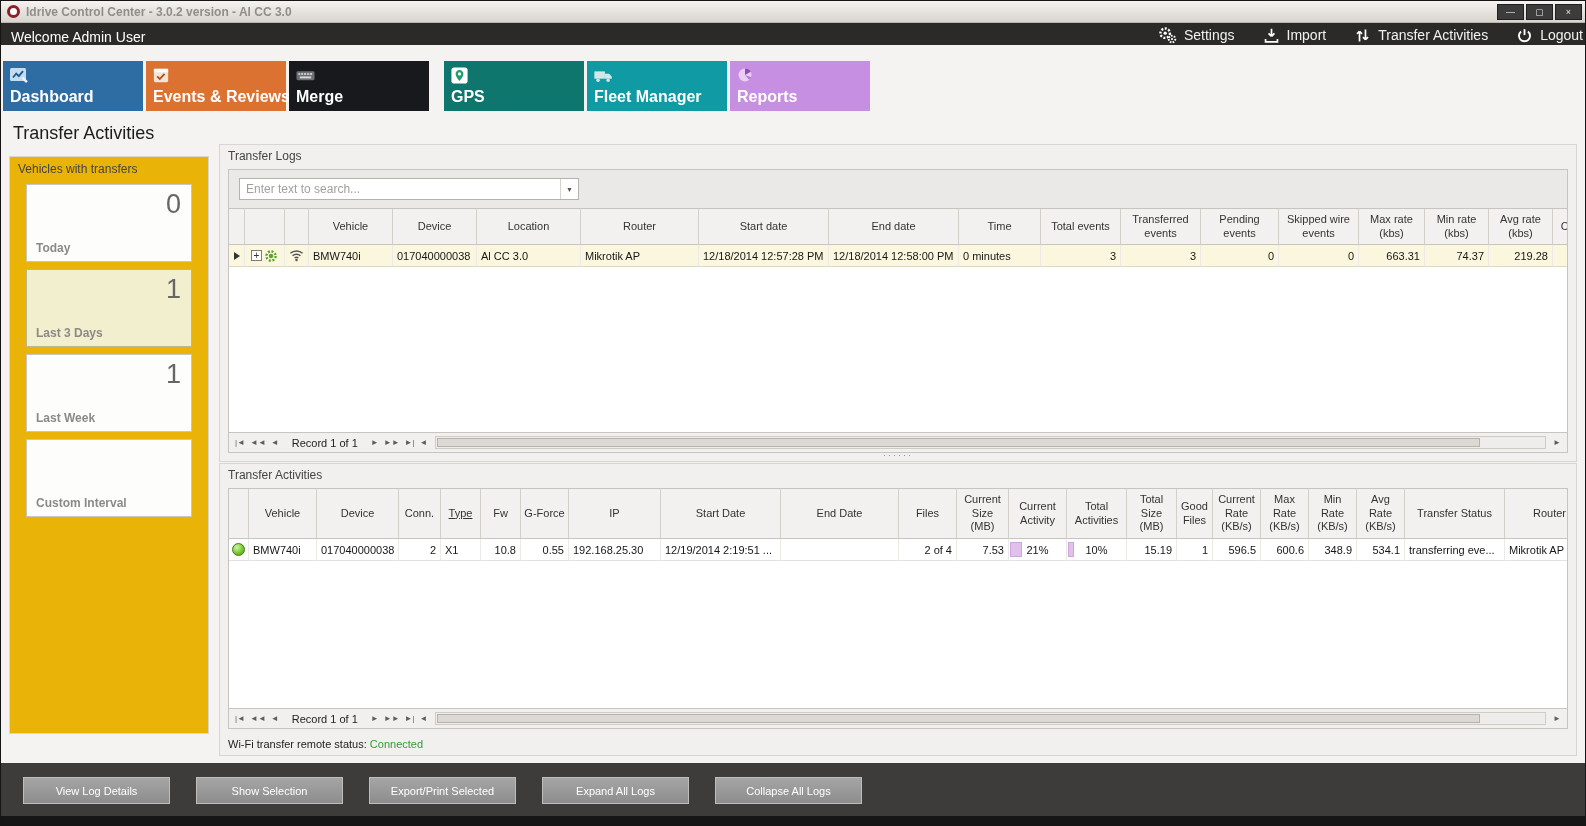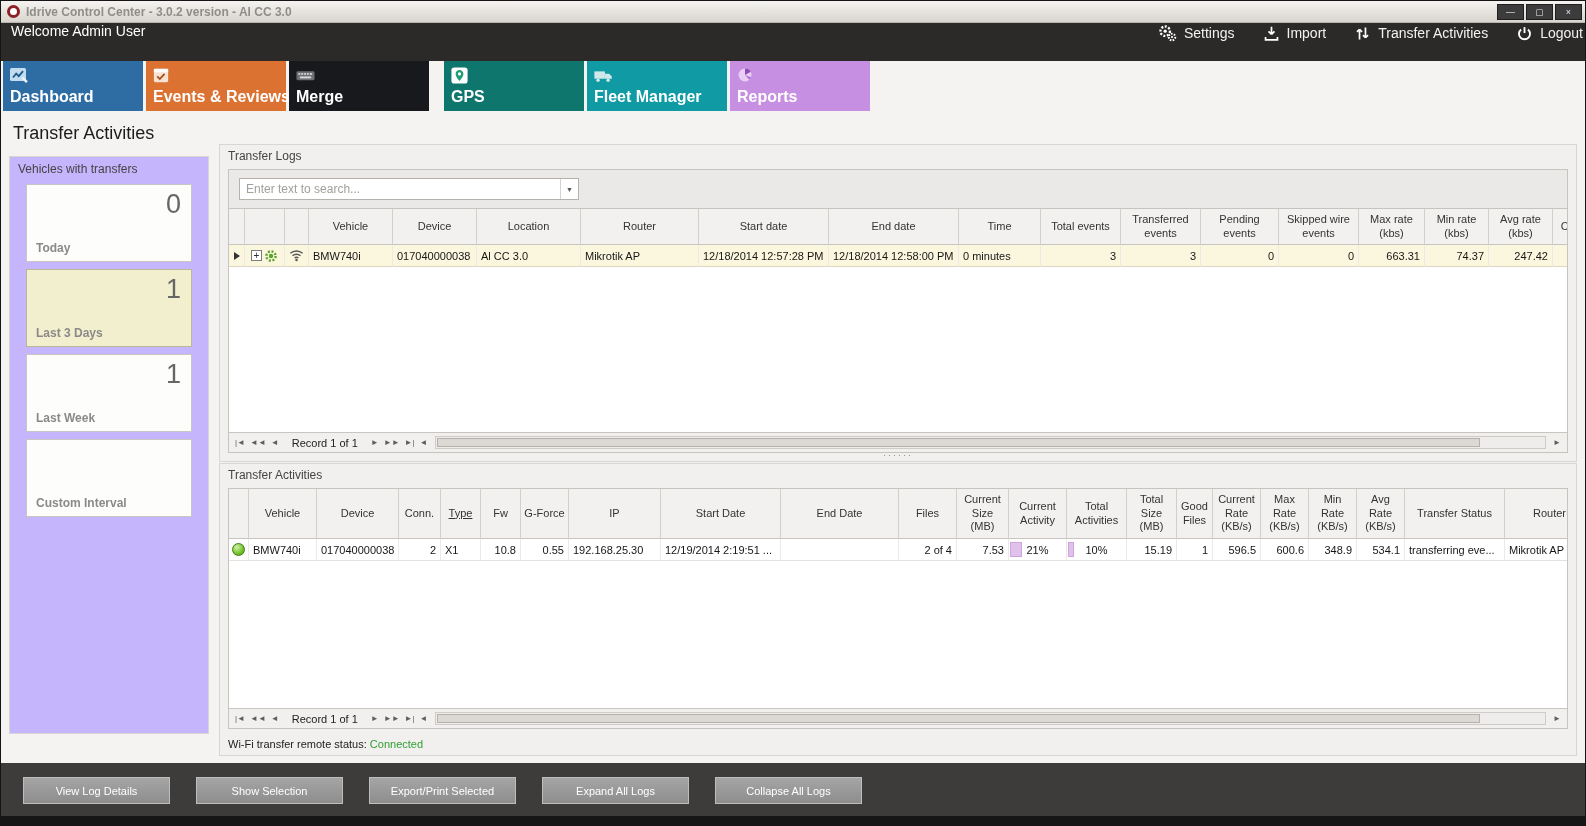--- a/index.html
+++ b/index.html
@@ -8,36 +8,36 @@
   .window{position:relative;width:1586px;height:826px;background:#f4f3f1;border:1px solid #151515;overflow:hidden}
 
   
   .titlebar{position:absolute;top:0;left:0;right:0;height:22px;background:linear-gradient(#f5f3f0,#d8d4ce);display:flex;align-items:center;padding:0 3px;border-bottom:1px solid #b9b5af}
   .title-logo{width:13px;height:13px;border-radius:50%;border:3px solid #8d2026;margin:0 6px 0 3px;background:#fff}
   .title-text{font-size:12px;font-weight:bold;color:#8f8d89;white-space:nowrap}
   .win-controls{margin-left:auto;display:flex;gap:2px}
   .win-btn{width:27px;height:16px;background:#3c3c3c;color:#e8e8e8;font-size:9px;display:flex;align-items:center;justify-content:center;border:1px solid #1f1f1f;cursor:default}
 
   
-  .topbar{position:absolute;top:22px;left:0;right:0;height:38px;background:#2b2a28;display:flex;align-items:flex-start;color:#fff}
+  .topbar{position:absolute;top:22px;left:0;right:0;height:22px;background:#2b2a28;display:flex;align-items:flex-end;color:#fff}
   .welcome{font-size:14px;margin-left:10px;white-space:nowrap}
   .top-actions{margin-left:auto;display:flex;align-items:center;gap:28px;margin-right:2px}
   .top-action{display:flex;align-items:center;gap:7px;font-size:14px;color:#f2f2f2;cursor:pointer;white-space:nowrap}
   .top-action .ic{display:flex;align-items:center}
 
   
   .tiles{position:absolute;top:60px;left:2px;display:flex;gap:3px}
   .tile{width:140px;height:50px;position:relative;color:#fff;cursor:pointer}
   .tile-icon{position:absolute;top:5px;left:6px;line-height:0}
   .tile-label{position:absolute;bottom:5px;left:7px;font-size:16px;font-weight:bold;white-space:nowrap}
 
   .page-title{position:absolute;top:122px;left:12px;font-size:18px;color:#1c1c1c}
 
   
-  .sidebar{position:absolute;left:8px;top:155px;width:200px;height:578px;background:#c4b5fd;border:1px solid #d8d5d2}
+  .sidebar{position:absolute;left:8px;top:155px;width:200px;height:578px;background:#eab308;border:1px solid #d8d5d2}
   .sidebar-title{font-size:12px;color:#444;padding:5px 8px 8px}
   .card{width:166px;height:78px;margin:0 auto 7px;background:#fdfdfc;border:1px solid #c9c6c2;position:relative;cursor:pointer}
   .card .val{position:absolute;top:4px;right:10px;font-size:27px;color:#666}
   .card .lbl{position:absolute;bottom:6px;left:9px;font-size:12px;font-weight:bold;color:#8b8a88}
   .card.selected{background:#f2efce;border-color:#bdb88f}
 
   
   .panel{position:absolute;left:218px;right:8px;background:#f1f0ee;border:1px solid #d8d5d2}
   .panel.logs{top:143px;height:318px}
   .panel.acts{top:462px;height:293px}
@@ -282,21 +282,21 @@
             <div class="td" style="min-width: 118px; width: 118px;">Mikrotik AP</div>
             <div class="td" style="min-width: 130px; width: 130px;">12/18/2014 12:57:28 PM</div>
             <div class="td" style="min-width: 130px; width: 130px;">12/18/2014 12:58:00 PM</div>
             <div class="td" style="min-width: 82px; width: 82px;">0 minutes</div>
             <div class="td ar" style="min-width: 80px; width: 80px;">3</div>
             <div class="td ar" style="min-width: 80px; width: 80px;">3</div>
             <div class="td ar" style="min-width: 78px; width: 78px;">0</div>
             <div class="td ar" style="min-width: 80px; width: 80px;">0</div>
             <div class="td ar" style="min-width: 66px; width: 66px;">663.31</div>
             <div class="td ar" style="min-width: 64px; width: 64px;">74.37</div>
-            <div class="td ar" style="min-width: 64px; width: 64px;">247.42</div>
+            <div class="td ar" style="min-width: 64px; width: 64px;">219.28</div>
             <div class="td ar" style="min-width: 46px; width: 46px;">1</div>
           </div>
         </div>
       <div class="pager" id="logs-pager">
           <span class="pgbtn">|◄</span>
           <span class="pgbtn">◄◄</span>
           <span class="pgbtn">◄</span>
           <span class="record">Record 1 of 1</span>
           <span class="pgbtn">►</span>
           <span class="pgbtn">►►</span>

